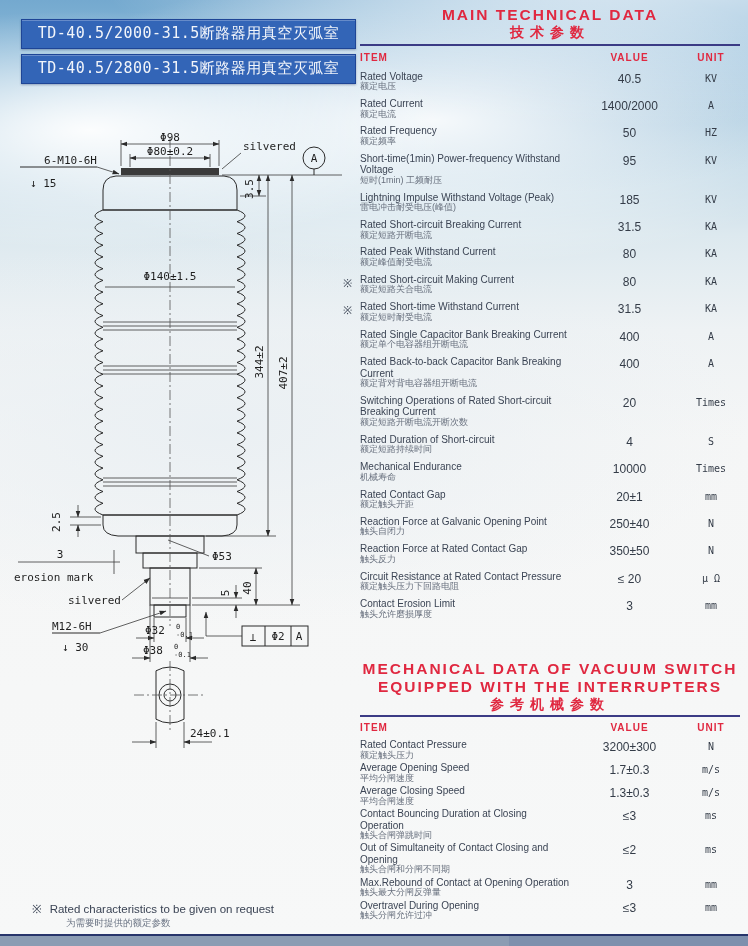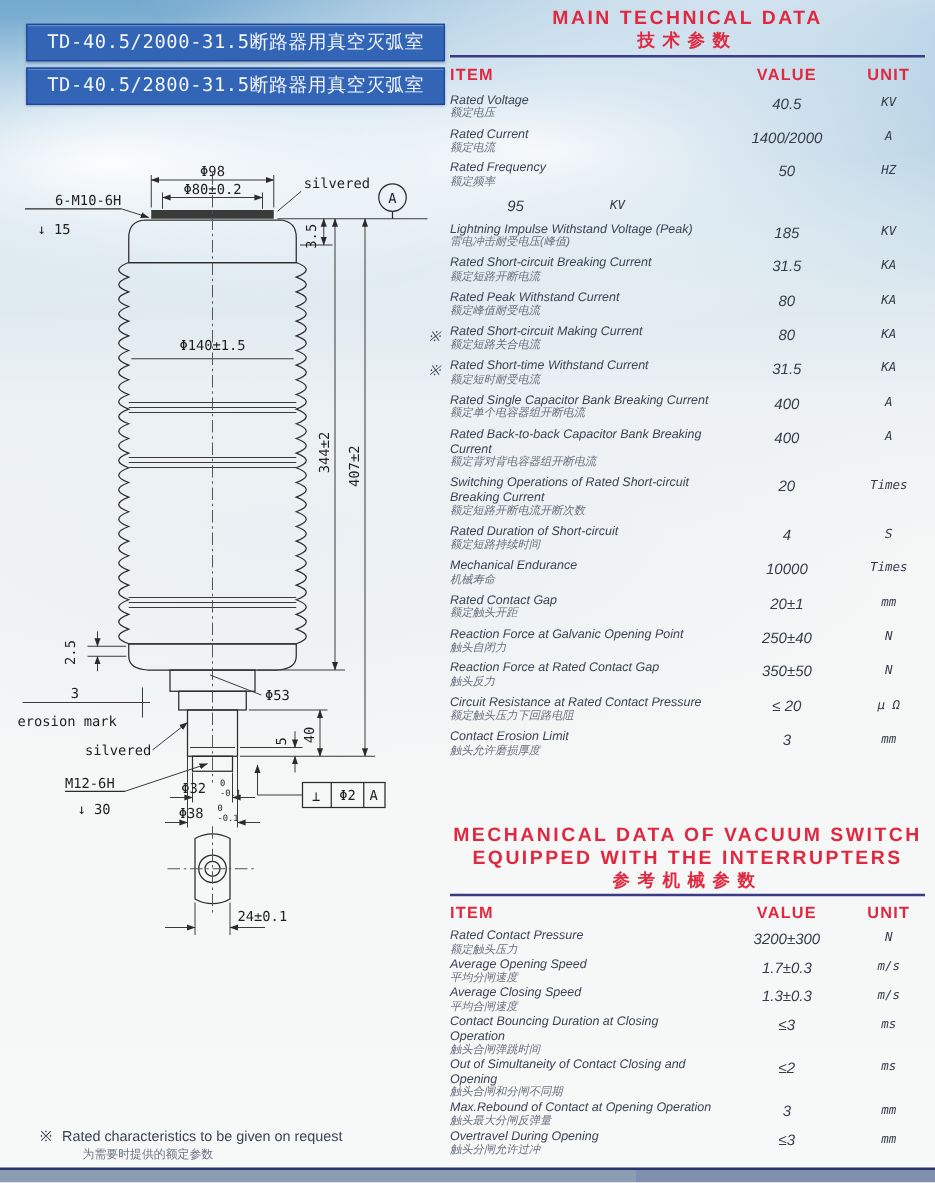--- a/index.html
+++ b/index.html
@@ -19,25 +19,25 @@
     color:#f2f5fa;font-family:"DejaVu Sans Mono","Liberation Mono",monospace;
     font-size:15px;line-height:27px;text-align:center;letter-spacing:.5px;white-space:nowrap;}
   .title-box.t1{top:19px}
   .title-box.t2{top:54px}
 
   
   .panel{position:absolute;left:360px;width:380px;color:#3b4454;}
   .panel .ptitle{color:#e02840;text-align:center;font-weight:bold;font-size:15.5px;letter-spacing:2px;line-height:1.15;}
   .panel .ptitle-zh{color:#e02840;text-align:center;font-weight:bold;font-size:14px;letter-spacing:6px;line-height:1.2;}
   .panel .rule{border-bottom:2px solid #3b3b85;margin-top:3px;}
-  .cols{display:flex;align-items:flex-start;color:#e02840;font-weight:bold;font-size:13px;letter-spacing:1px;margin:6px 0 8px 0;}
+  .cols{display:flex;align-items:flex-start;color:#e02840;font-weight:bold;font-size:10px;letter-spacing:1px;margin:6px 0 8px 0;}
   .cols .c-item{flex:1;}
   .cols .c-val{width:105px;text-align:center;}
   .cols .c-unit{width:58px;text-align:center;}
-  .trow{display:flex;position:relative;margin-bottom:6px;font-style:italic;}
+  .trow{display:flex;position:relative;margin-bottom:6px;}
   .trow .mark{position:absolute;left:-17px;top:1px;font-size:11px;color:#3b4454;}
   .trow .item{flex:1;padding-right:4px;}
   .trow .en{font-size:10px;line-height:1.15;color:#3b4454;}
   .trow .zh{font-size:9px;line-height:1.1;color:#68707e;}
   .trow .val{width:105px;text-align:center;font-size:12px;color:#343c48;padding-top:1px;}
   .trow .unit{width:58px;text-align:center;font-size:10px;color:#343c48;padding-top:2px;font-family:"DejaVu Sans Mono","Liberation Mono",monospace;}
   .main-panel{top:6px;}
   .mech-panel{top:660px;}
   .mech-panel .trow{margin-bottom:1.5px;}
   .mech-panel .cols{margin:5px 0 6px 0;}
@@ -253,20 +253,24 @@
     <span class="mark"></span>
     <div class="item">
       <div class="en">Rated Frequency</div>
       <div class="zh">额定频率</div>
     </div>
     <div class="val">50</div>
     <div class="unit">HZ</div>
   </div>
         <div class="trow">
     <span class="mark"></span>
+    <div class="item">
+      <div class="en">Short-time(1min) Power-frequency Withstand Voltage</div>
+      <div class="zh">短时(1min) 工频耐压</div>
+    </div>
     <div class="val">95</div>
     <div class="unit">KV</div>
   </div>
         <div class="trow">
     <span class="mark"></span>
     <div class="item">
       <div class="en">Lightning Impulse Withstand Voltage (Peak)</div>
       <div class="zh">雷电冲击耐受电压(峰值)</div>
     </div>
     <div class="val">185</div>

